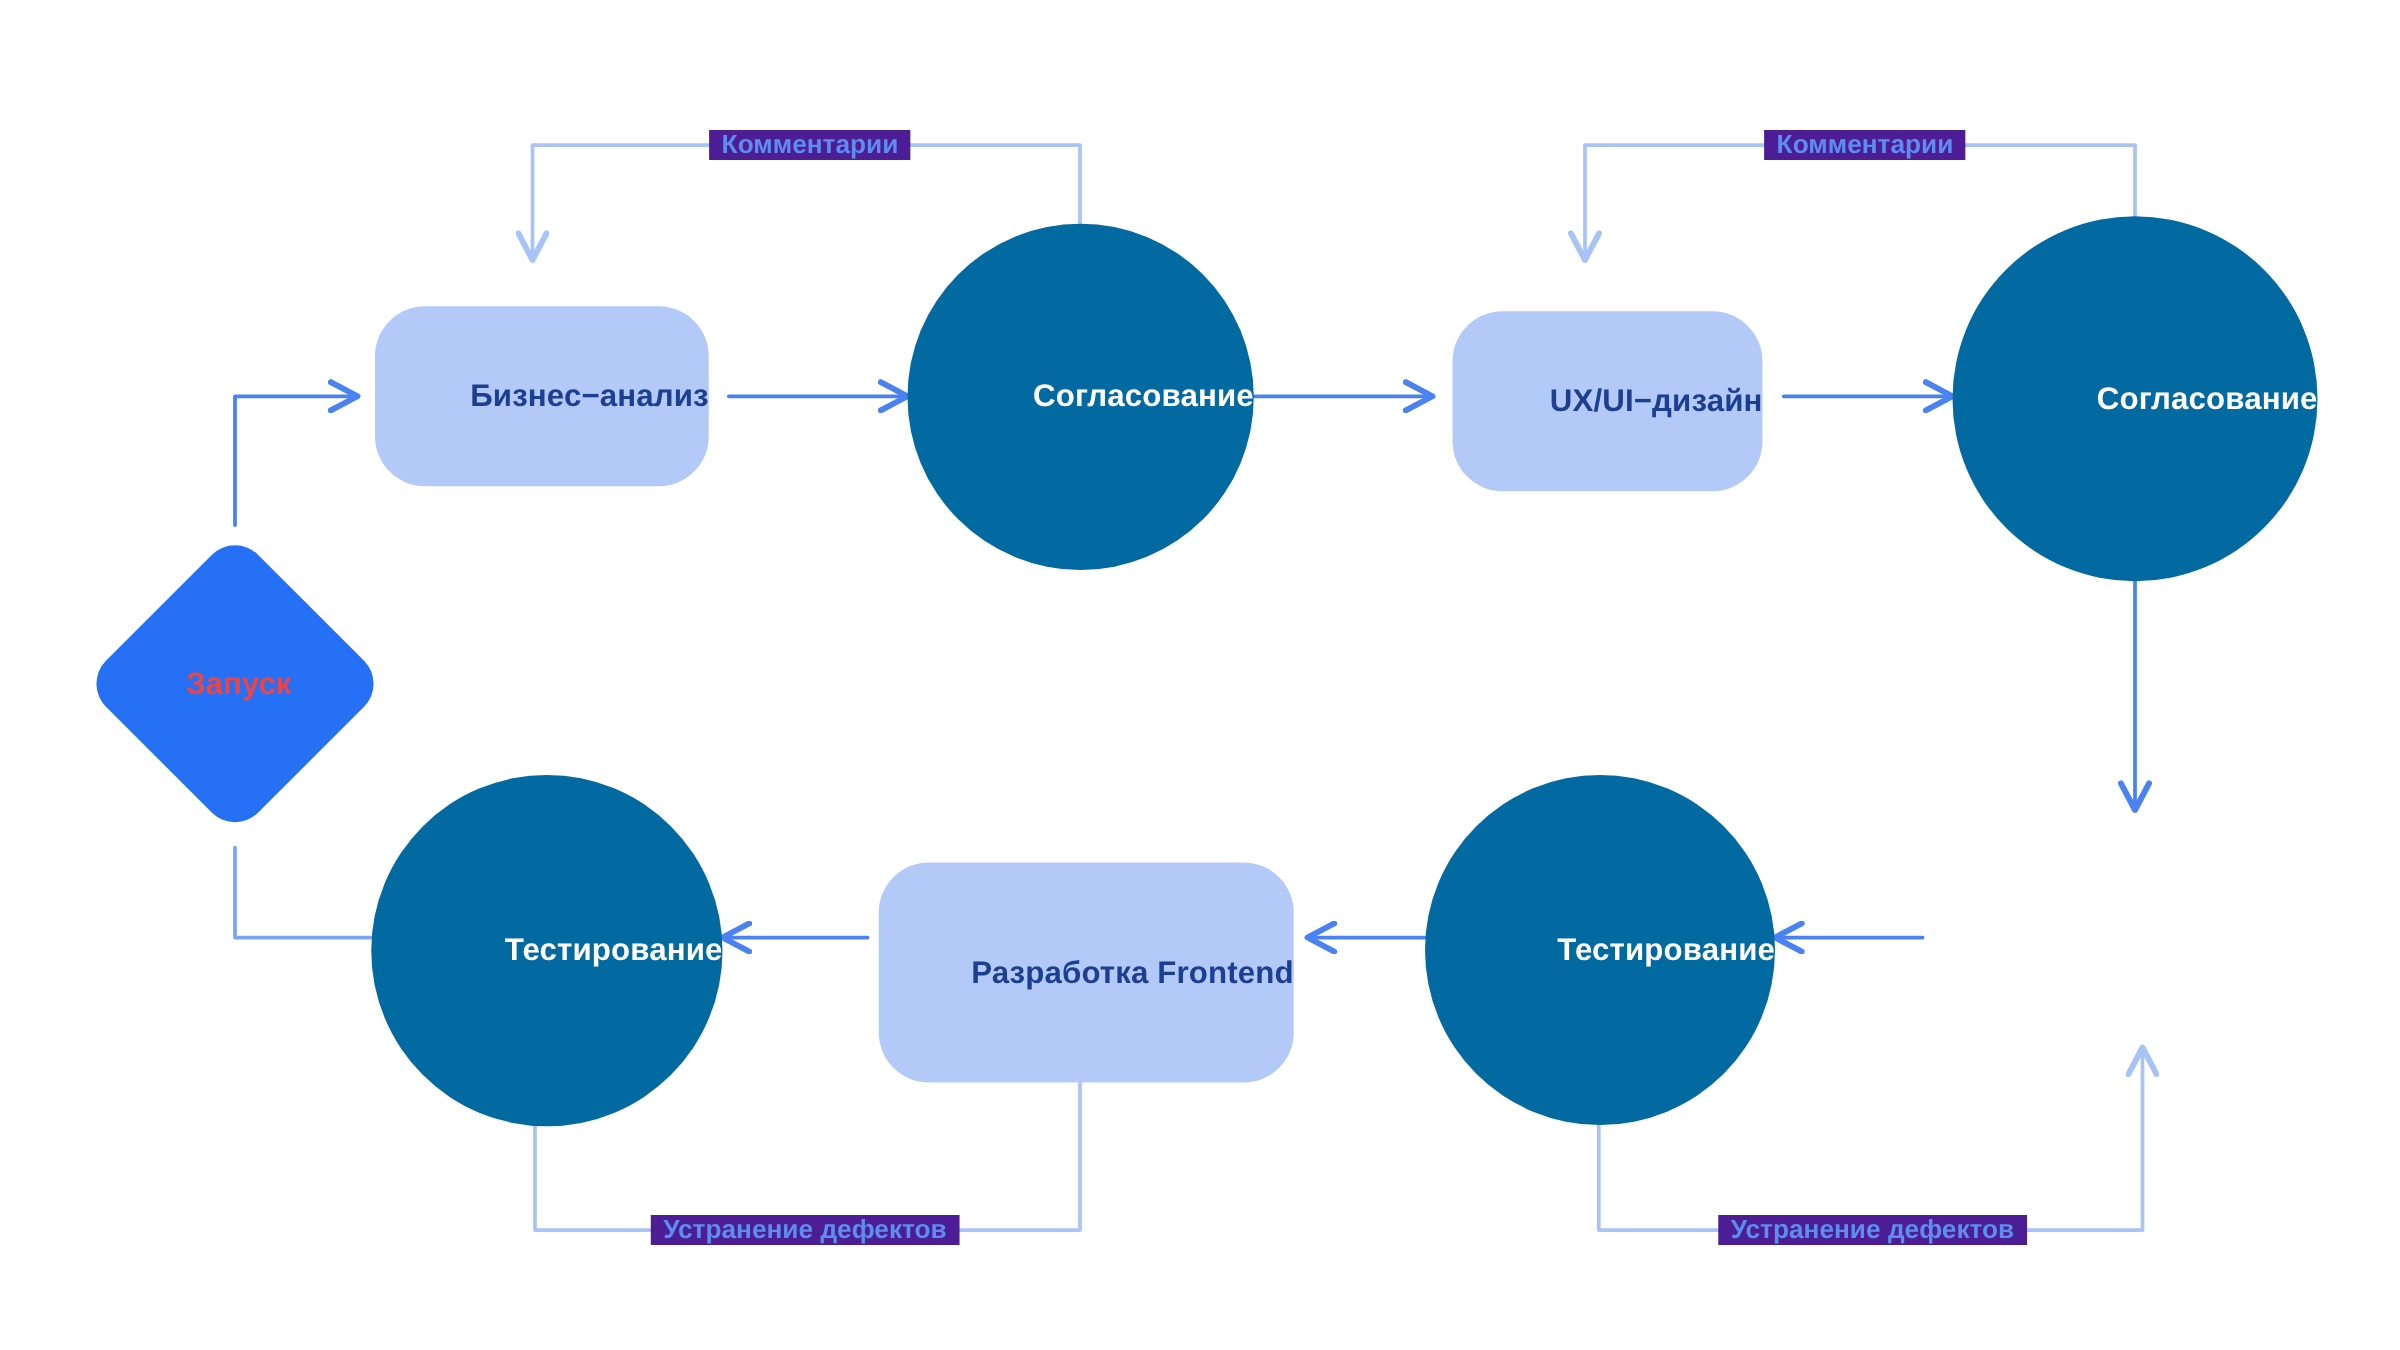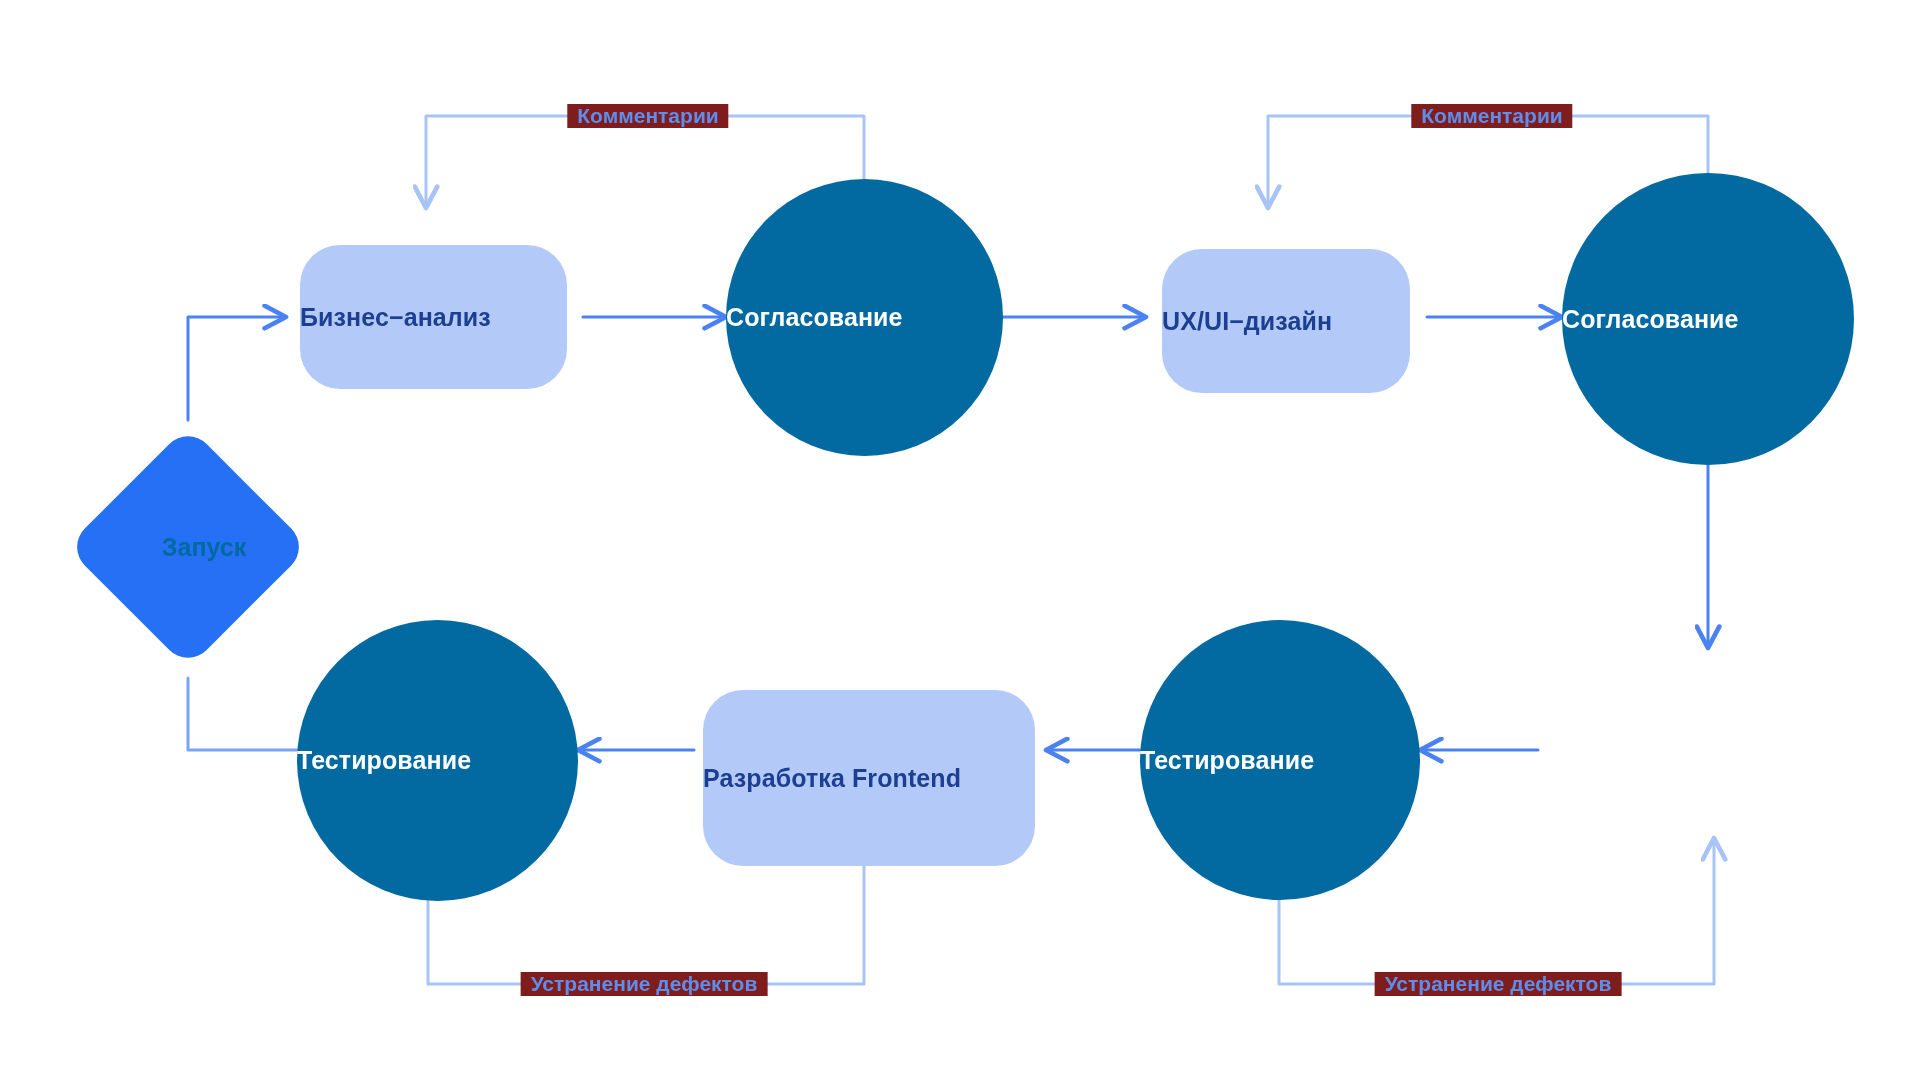--- a/index.html
+++ b/index.html
@@ -24,21 +24,21 @@
     left: 0;
     top: 0;
     width: 1920px;
     height: 1080px;
     pointer-events: none;
   }
   .node {
     position: absolute;
     display: flex;
     align-items: center;
-    justify-content: flex-start;
+    justify-content: flex-end;
     text-align: center;
     box-sizing: border-box;
     user-select: none;
   }
   .node .lbl {
     display: block;
     line-height: 1.15;
     letter-spacing: 0.1px;
   }
   
@@ -70,40 +70,40 @@
     left: 0;
     top: 0;
     width: 100%;
     height: 100%;
     background: #2570f4;
     border-radius: 26px;
     transform: rotate(45deg);
   }
   .diamond-wrap .lbl {
     position: absolute;
-    left: 16px;
+    left: 3px;
     top: 0;
     width: 100%;
     height: 100%;
     display: flex;
     align-items: center;
     justify-content: center;
-    color: #0369a1;
+    color: #ef4444;
     font-size: 25px;
     font-weight: 700;
   }
   
   .edge-label {
     position: absolute;
     color: #5c8def;
     font-size: 21px;
     font-weight: 700;
     white-space: nowrap;
     transform: translate(-50%, -50%);
-    background: #7f1d1d;
+    background: #4c1d95;
     padding: 0 10px;
     user-select: none;
     text-align: right;
   }
 </style>
 </head>
 <body>
 
 <div id="stage">
 

